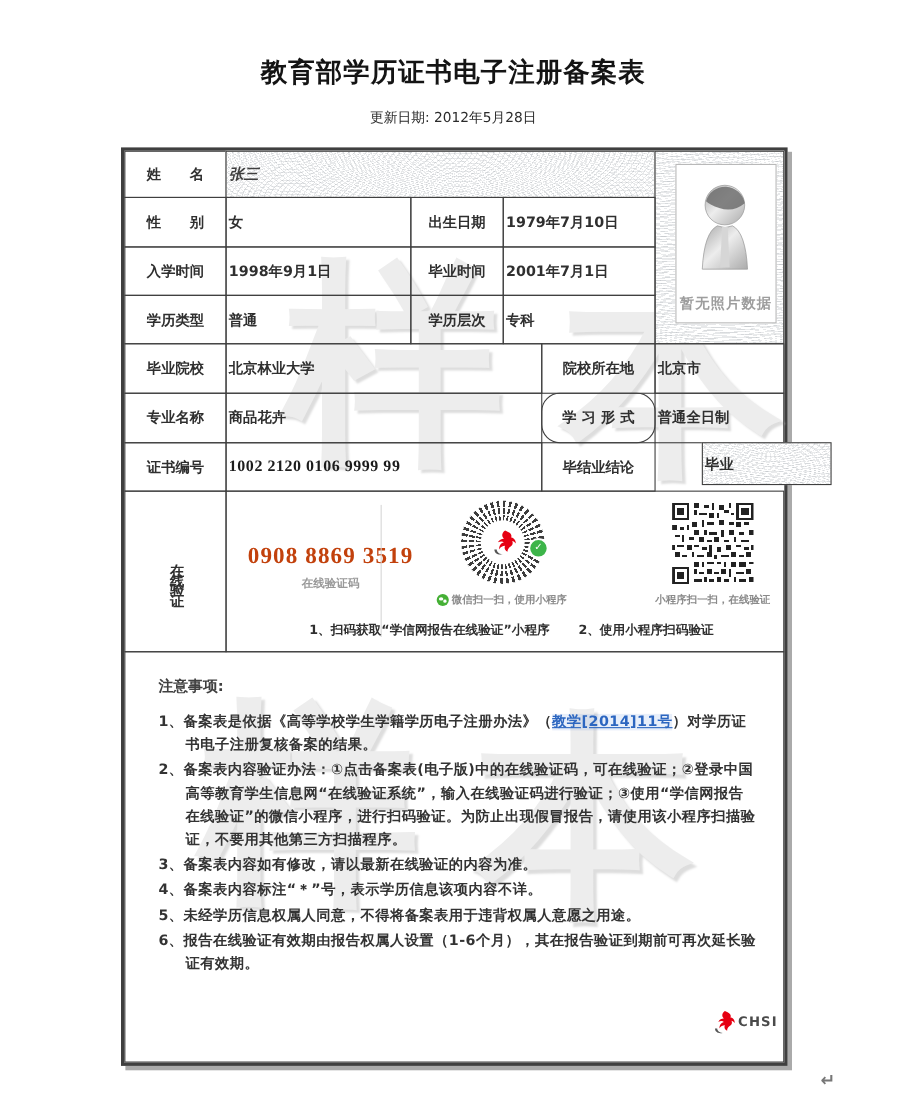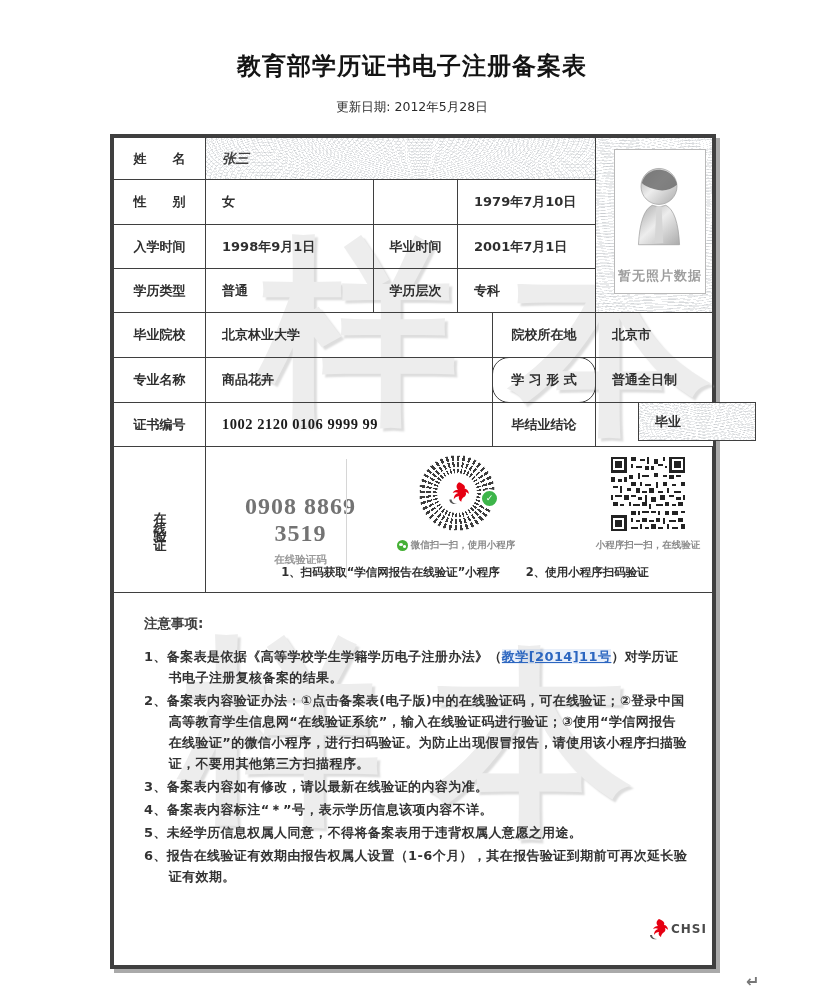--- a/index.html
+++ b/index.html
@@ -10,21 +10,21 @@
              font-size:24px;font-weight:bold;letter-spacing:1px;color:#141414;}
   .doc-subtitle{position:absolute;left:0;top:99px;width:824px;text-align:center;
              font-size:12.5px;font-weight:normal;color:#2b2b2b;}
   
   .sheet{position:absolute;left:110px;top:134px;width:606px;height:835px;
          border:3px solid #3f3f3f;box-sizing:border-box;background:#fff;
          box-shadow:4px 4px 0 0 #aaa;}
   .cell{position:absolute;border:1px solid #3f3f3f;box-sizing:border-box;
         display:flex;align-items:center;z-index:1;background:transparent;}
   .lab{justify-content:center;font-weight:bold;font-size:13px;color:#2f2f2f;text-align:center;}
-  .val{padding-left:16px;font-weight:bold;font-size:13px;color:#2f2f2f;}
+  .val{padding-left:2px;font-weight:bold;font-size:13px;color:#2f2f2f;}
   .name-val{font-family:"DejaVu Serif","Liberation Serif",serif;font-style:italic;
             font-size:13.5px;color:#3f3f3f;font-weight:bold;}
   .serif-num{font-family:"Liberation Serif","DejaVu Serif",serif;font-weight:bold;
              font-size:14.5px;letter-spacing:.5px;color:#1c1c1c;}
   
   .pat{background-color:#fff;background-image:
     repeating-radial-gradient(ellipse 70px 20px at 15% -10%, rgba(160,166,172,.25) 0 1px, rgba(255,255,255,0) 1px 5px),
     repeating-radial-gradient(ellipse 80px 24px at 55% 110%, rgba(160,166,172,.25) 0 1px, rgba(255,255,255,0) 1px 5px),
     repeating-radial-gradient(ellipse 90px 26px at 95% -20%, rgba(160,166,172,.22) 0 1px, rgba(255,255,255,0) 1px 5px);}
   
@@ -35,21 +35,21 @@
              border:1px solid #b9b9b9;z-index:2;}
   .photo-box .avatar{position:absolute;left:14px;top:14px;}
   .photo-caption{position:absolute;left:0;bottom:8px;width:100%;text-align:center;
                  font-size:13px;font-weight:bold;color:#9d9d9d;letter-spacing:1px;}
   
   .v-label{writing-mode:vertical-lr;text-orientation:upright;letter-spacing:9px;
            font-size:13px;font-weight:bold;}
   .verify-cell{position:relative;}
   .v-code-wrap{position:absolute;left:12px;top:46px;width:165px;text-align:center;}
   .v-code{font-family:"Liberation Serif","DejaVu Serif",serif;font-weight:bold;
-          font-size:24px;letter-spacing:1px;color:#737373;cursor:pointer;}
+          font-size:21px;letter-spacing:1px;color:#c2410c;cursor:pointer;}
   .v-code-cap{margin-top:6px;font-size:10.5px;color:#999;font-weight:bold;}
   .v-divider{position:absolute;left:140px;top:12px;width:1px;height:120px;background:#d6d6d6;}
   .qr-circle{position:absolute;left:213px;top:8px;width:76px;height:76px;border-radius:50%;
      background:repeating-conic-gradient(#3c3c3c 0deg 4deg,#fff 4deg 9deg);}
   .qr-circle::before{content:"";position:absolute;inset:0;border-radius:50%;
      background:repeating-radial-gradient(circle at 50% 50%, rgba(255,255,255,0) 0 5px, rgba(255,255,255,.95) 5px 6.5px);}
   .qr-center{position:absolute;inset:21px;border-radius:50%;background:#fff;z-index:2;
      display:flex;align-items:center;justify-content:center;box-shadow:0 0 0 3px #fff;}
   .qr-badge{position:absolute;right:-4px;top:34px;width:15px;height:15px;border-radius:50%;
      background:#3db54a;border:2px solid #fff;color:#fff;font-size:9px;line-height:15px;
@@ -111,20 +111,21 @@
             <path d="M35 50 L27 48 Q13 55 11 94 L59 94 Q57 55 43 48 Z" fill="url(#avg)" stroke="#9c9c9c" stroke-width="0.8"></path>
             <path d="M32 49 L38 49 L40 92 L30 92 Z" fill="#d6d6d6"></path>
           </svg>
         </span>
         <div class="photo-caption">暂无照片数据</div>
       </div>
     </div>
 
     <div class="cell lab" style="left:0;top:42px;width:93px;height:46px;">性　　别</div>
     <div class="cell val" style="left:92px;top:42px;width:169px;height:46px;">女</div>
+    <div class="cell lab" style="left:260px;top:42px;width:85px;height:46px;">出生日期</div>
     <div class="cell val" style="left:344px;top:42px;width:139px;height:46px;">1979年7月10日</div>
 
     <div class="cell lab" style="left:0;top:87px;width:93px;height:45px;">入学时间</div>
     <div class="cell val" style="left:92px;top:87px;width:169px;height:45px;">1998年9月1日</div>
     <div class="cell lab" style="left:260px;top:87px;width:85px;height:45px;">毕业时间</div>
     <div class="cell val" style="left:344px;top:87px;width:139px;height:45px;">2001年7月1日</div>
 
     <div class="cell lab" style="left:0;top:131px;width:93px;height:45px;">学历类型</div>
     <div class="cell val" style="left:92px;top:131px;width:169px;height:45px;">普通</div>
     <div class="cell lab" style="left:260px;top:131px;width:85px;height:45px;">学历层次</div>

